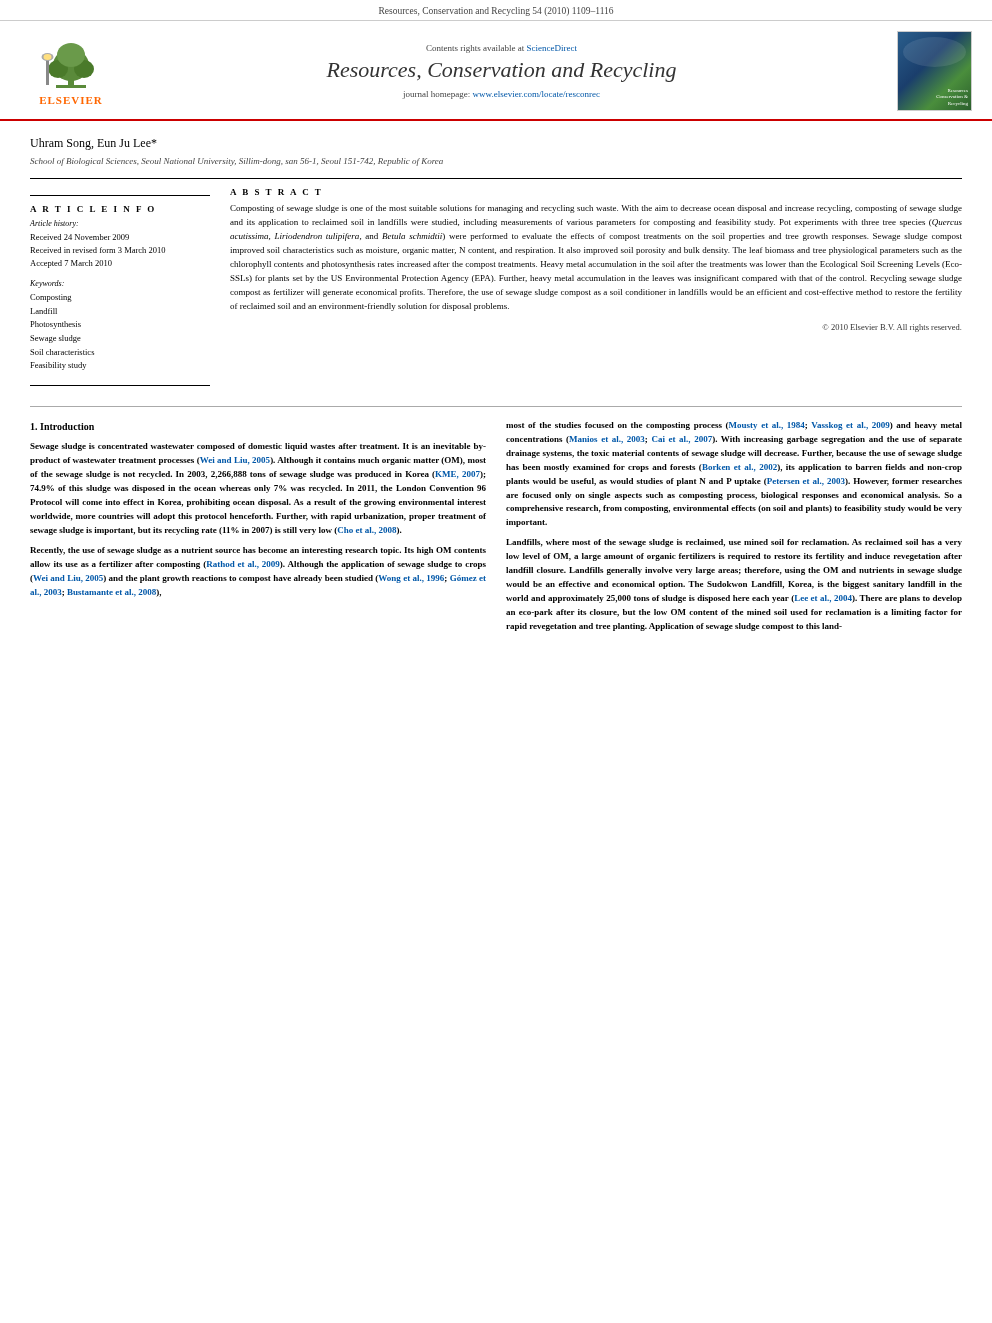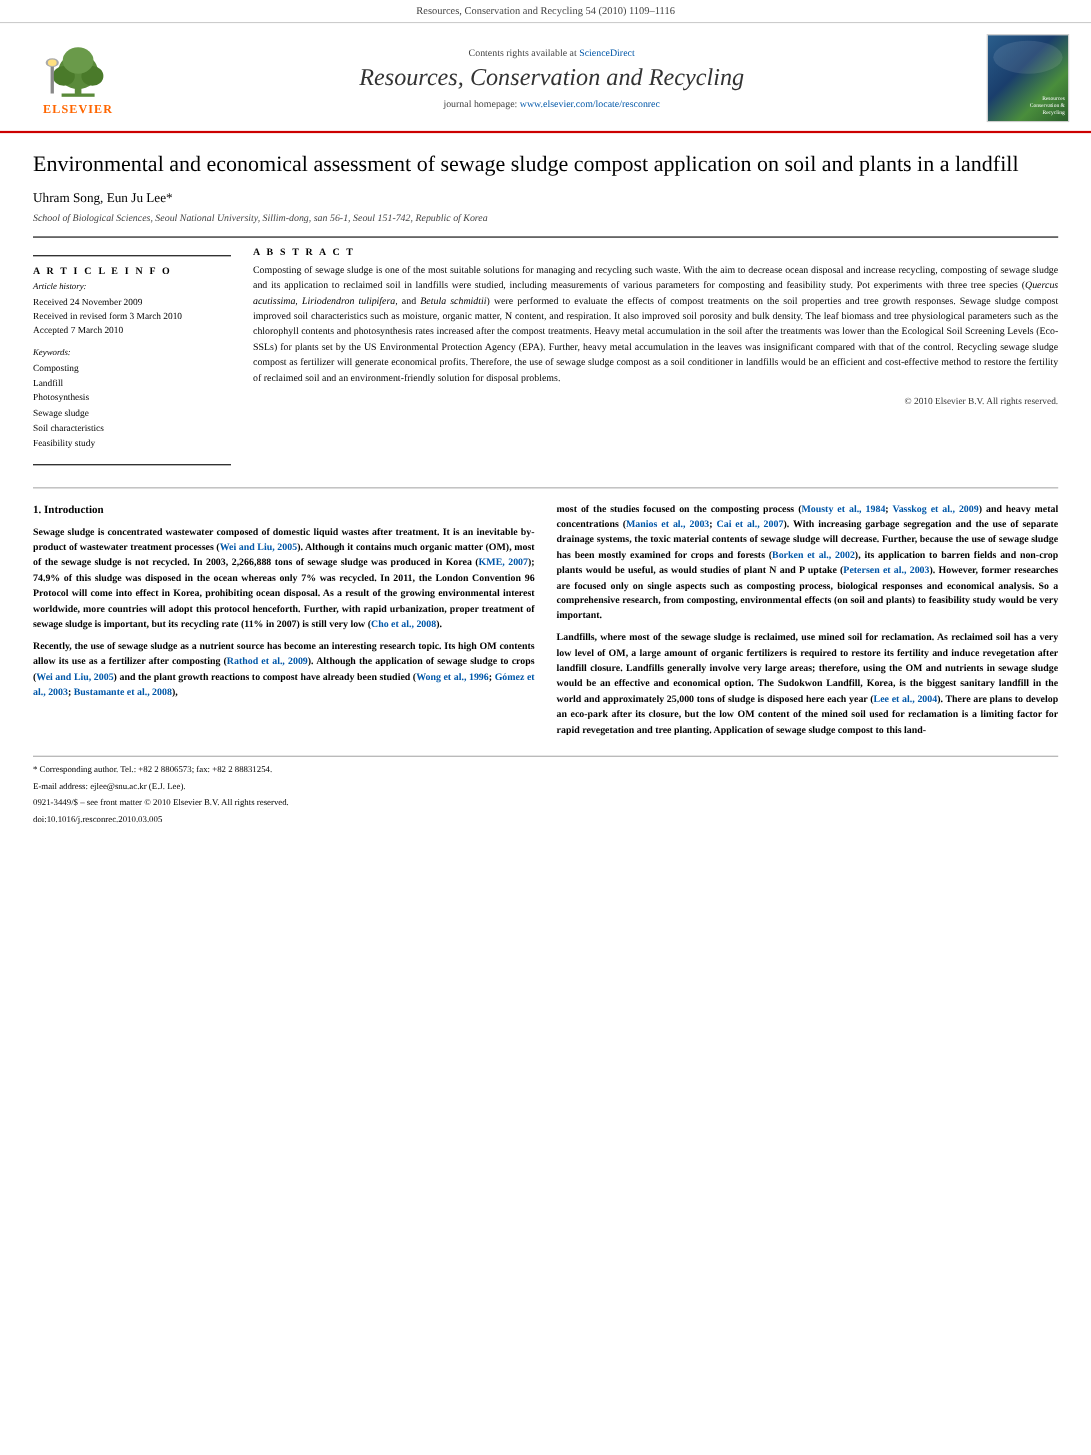--- a/index.html
+++ b/index.html
@@ -314,21 +314,20 @@
         <div>Resources</div>
         <div>Conservation &amp;</div>
         <div>Recycling</div>
       </div>
     </div>
 
   </div>
 
   <div class="article-content">
 
-    <h1 class="article-title">Environmental and economical assessment of sewage sludge compost application on soil and plants in a landfill</h1>
 
     <div class="article-authors">
       <span>Uhram Song, Eun Ju Lee*</span>
     </div>
 
     <div class="article-affiliation">School of Biological Sciences, Seoul National University, Sillim-dong, san 56-1, Seoul 151-742, Republic of Korea</div>
 
     <hr class="article-divider">
 
     <div class="two-columns">
@@ -383,22 +382,16 @@
         <p>
           most of the studies focused on the composting process (<a href="#">Mousty et al., 1984</a>; <a href="#">Vasskog et al., 2009</a>) and heavy metal concentrations (<a href="#">Manios et al., 2003</a>; <a href="#">Cai et al., 2007</a>). With increasing garbage segregation and the use of separate drainage systems, the toxic material contents of sewage sludge will decrease. Further, because the use of sewage sludge has been mostly examined for crops and forests (<a href="#">Borken et al., 2002</a>), its application to barren fields and non-crop plants would be useful, as would studies of plant N and P uptake (<a href="#">Petersen et al., 2003</a>). However, former researches are focused only on single aspects such as composting process, biological responses and economical analysis. So a comprehensive research, from composting, environmental effects (on soil and plants) to feasibility study would be very important.
         </p>
         <p>
           Landfills, where most of the sewage sludge is reclaimed, use mined soil for reclamation. As reclaimed soil has a very low level of OM, a large amount of organic fertilizers is required to restore its fertility and induce revegetation after landfill closure. Landfills generally involve very large areas; therefore, using the OM and nutrients in sewage sludge would be an effective and economical option. The Sudokwon Landfill, Korea, is the biggest sanitary landfill in the world and approximately 25,000 tons of sludge is disposed here each year (<a href="#">Lee et al., 2004</a>). There are plans to develop an eco-park after its closure, but the low OM content of the mined soil used for reclamation is a limiting factor for rapid revegetation and tree planting. Application of sewage sludge compost to this land-
         </p>
       </div>
 
     </div>
 
-    <div class="footnote-section">
-      <p>* Corresponding author. Tel.: +82 2 8806573; fax: +82 2 88831254.</p>
-      <p>E-mail address: ejlee@snu.ac.kr (E.J. Lee).</p>
-      <p>0921-3449/$ – see front matter © 2010 Elsevier B.V. All rights reserved.</p>
-      <p>doi:10.1016/j.resconrec.2010.03.005</p>
-    </div>
 
   </div>
 
 </div>
 
 </body></html>

